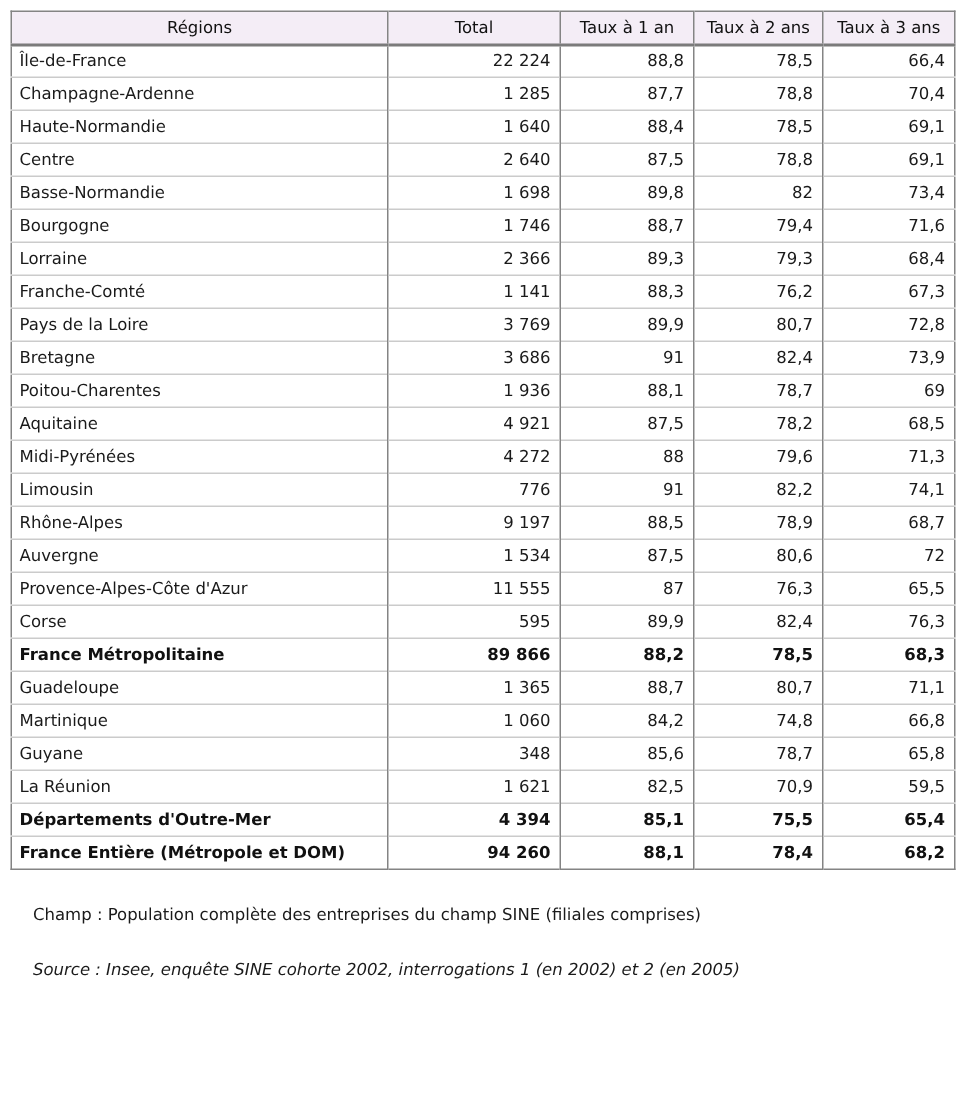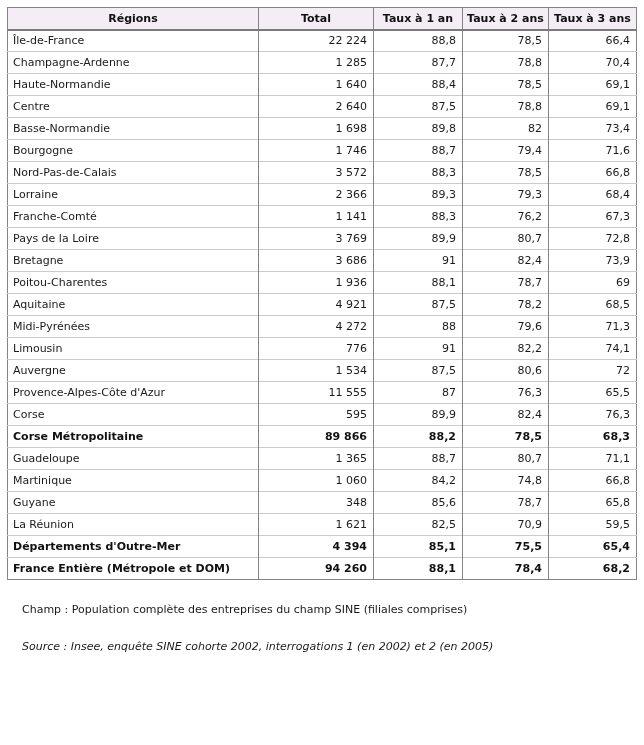--- a/index.html
+++ b/index.html
@@ -17,21 +17,21 @@
   }
   table.stats-table {
     border-collapse: collapse;
     width: 629px;
     table-layout: fixed;
     font-size: 11px;
     border: 1px solid #848484;
   }
   table.stats-table th {
     background: #f4edf6;
-    font-weight: bold;
+    font-weight: normal;
     text-align: center;
     height: 22px;
     padding: 3px 2px;
     border-left: 1px solid #848484;
     border-bottom: 2px solid #7b7b7b;
     font-size: 11px;
     color: #111111;
   }
   table.stats-table th:first-child { border-left: none; }
   table.stats-table td {
@@ -114,27 +114,20 @@
           <td class="num-cell">73,4</td>
         </tr>
         <tr>
           <td class="region-cell">Bourgogne</td>
           <td class="num-cell">1 746</td>
           <td class="num-cell">88,7</td>
           <td class="num-cell">79,4</td>
           <td class="num-cell">71,6</td>
         </tr>
         <tr>
-          <td class="region-cell">Nord-Pas-de-Calais</td>
-          <td class="num-cell">3 572</td>
-          <td class="num-cell">88,3</td>
-          <td class="num-cell">78,5</td>
-          <td class="num-cell">66,8</td>
-        </tr>
-        <tr>
           <td class="region-cell">Lorraine</td>
           <td class="num-cell">2 366</td>
           <td class="num-cell">89,3</td>
           <td class="num-cell">79,3</td>
           <td class="num-cell">68,4</td>
         </tr>
         <tr>
           <td class="region-cell">Franche-Comté</td>
           <td class="num-cell">1 141</td>
           <td class="num-cell">88,3</td>
@@ -177,20 +170,27 @@
           <td class="num-cell">71,3</td>
         </tr>
         <tr>
           <td class="region-cell">Limousin</td>
           <td class="num-cell">776</td>
           <td class="num-cell">91</td>
           <td class="num-cell">82,2</td>
           <td class="num-cell">74,1</td>
         </tr>
         <tr>
+          <td class="region-cell">Rhône-Alpes</td>
+          <td class="num-cell">9 197</td>
+          <td class="num-cell">88,5</td>
+          <td class="num-cell">78,9</td>
+          <td class="num-cell">68,7</td>
+        </tr>
+        <tr>
           <td class="region-cell">Auvergne</td>
           <td class="num-cell">1 534</td>
           <td class="num-cell">87,5</td>
           <td class="num-cell">80,6</td>
           <td class="num-cell">72</td>
         </tr>
         <tr>
           <td class="region-cell">Provence-Alpes-Côte d'Azur</td>
           <td class="num-cell">11 555</td>
           <td class="num-cell">87</td>
@@ -198,21 +198,21 @@
           <td class="num-cell">65,5</td>
         </tr>
         <tr>
           <td class="region-cell">Corse</td>
           <td class="num-cell">595</td>
           <td class="num-cell">89,9</td>
           <td class="num-cell">82,4</td>
           <td class="num-cell">76,3</td>
         </tr>
         <tr class="bold-row">
-          <td class="region-cell">Corse Métropolitaine</td>
+          <td class="region-cell">France Métropolitaine</td>
           <td class="num-cell">89 866</td>
           <td class="num-cell">88,2</td>
           <td class="num-cell">78,5</td>
           <td class="num-cell">68,3</td>
         </tr>
         <tr>
           <td class="region-cell">Guadeloupe</td>
           <td class="num-cell">1 365</td>
           <td class="num-cell">88,7</td>
           <td class="num-cell">80,7</td>

